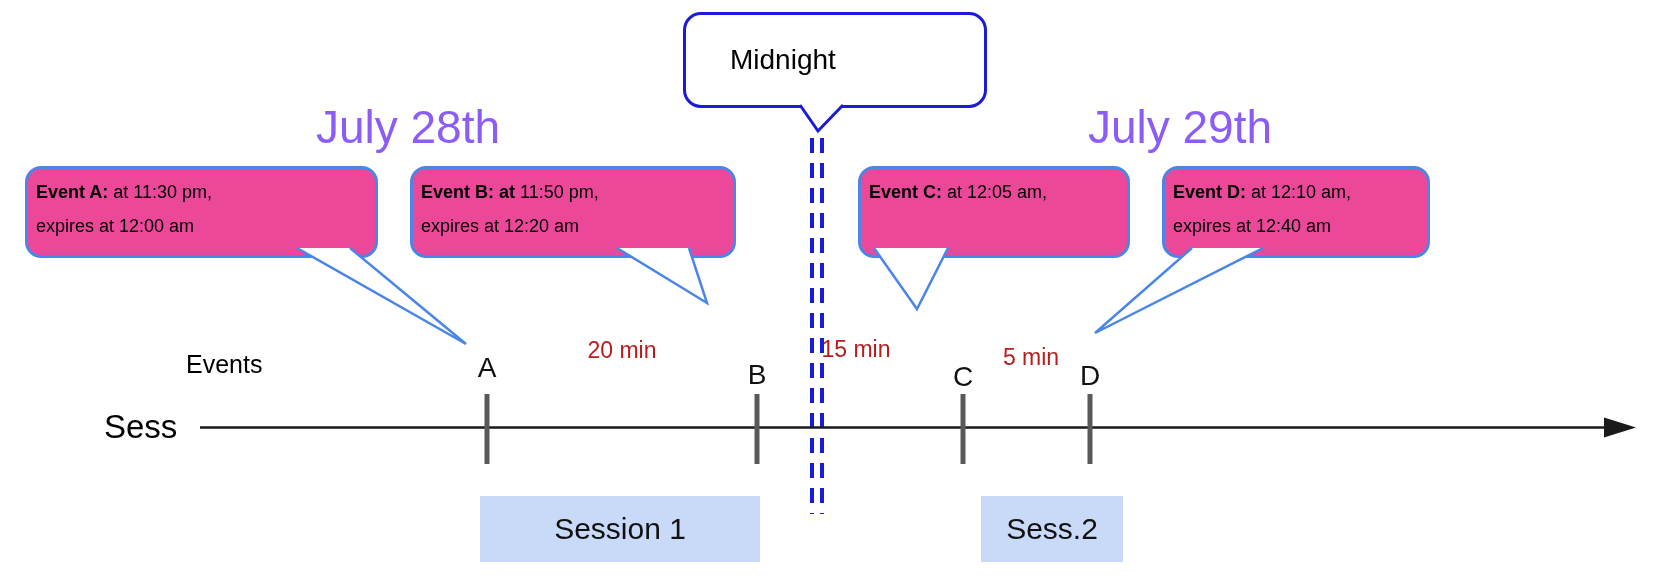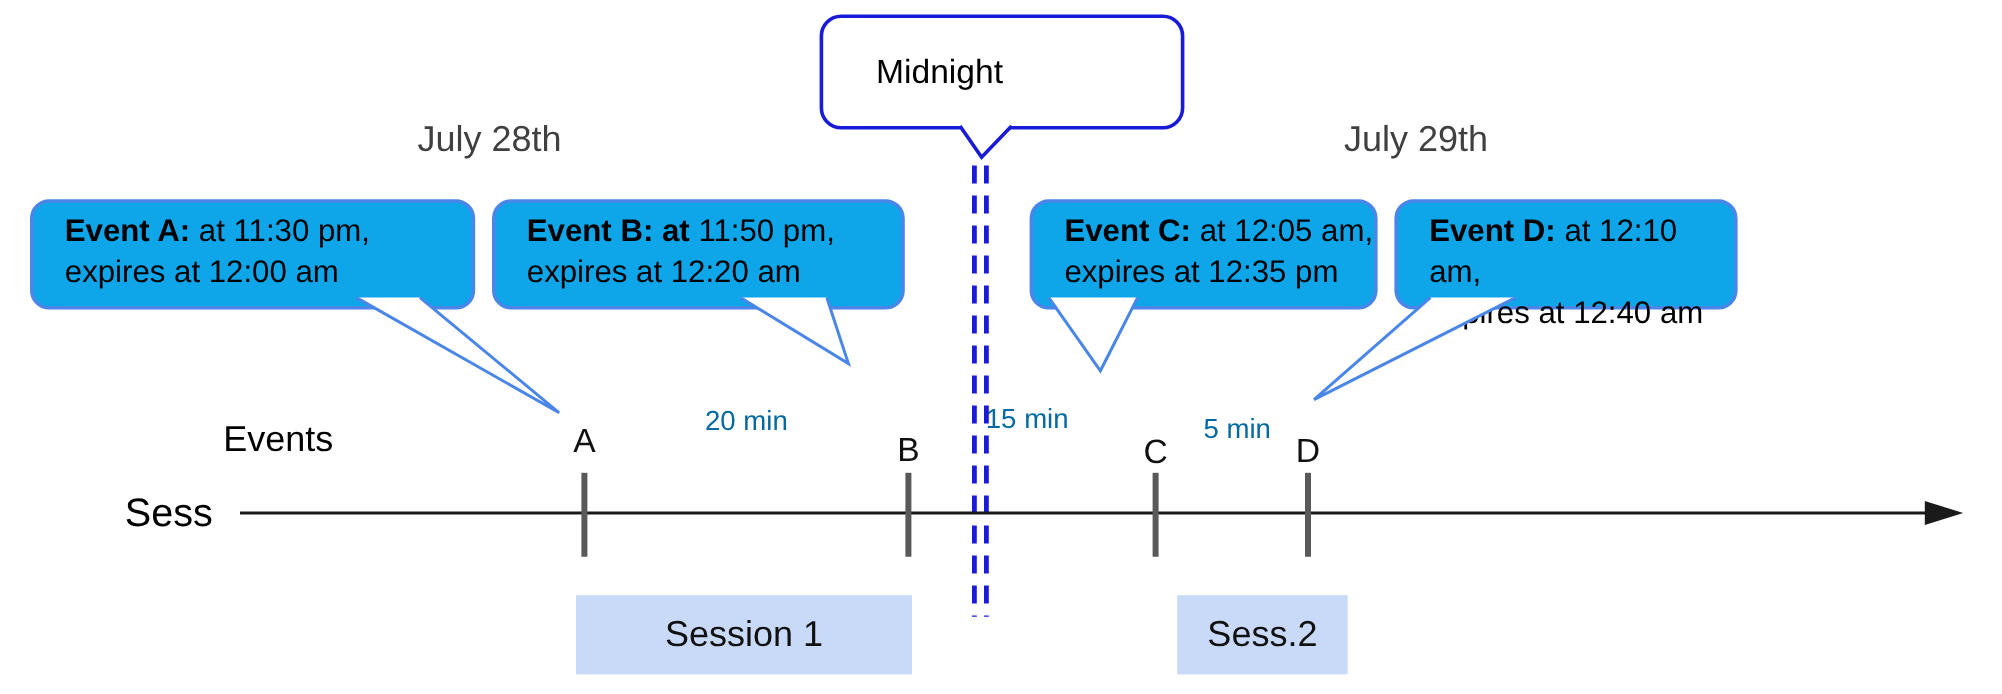--- a/index.html
+++ b/index.html
@@ -1,35 +1,35 @@
 <!DOCTYPE html>
 <html><head>
 <meta charset="utf-8">
 <style>
   html,body{margin:0;padding:0;background:#fff;}
   .canvas{
     position:relative;width:1668px;height:578px;background:#ffffff;
     font-family:"Liberation Sans", sans-serif;color:#000;overflow:hidden;
   }
   .abs{position:absolute;}
-  .date-label{font-size:30px;width:220px;text-align:center;color:#404040;}
+  .date-label{font-size:46px;width:220px;text-align:center;color:#8b5cf6;}
   .midnight-box{
     left:683px;top:12px;width:254px;height:90px;
     border:3px solid #1a1ad9;border-radius:18px;background:#fff;
     display:flex;align-items:center;padding-left:44px;font-size:28px;z-index:2;
   }
   .callout{
-    top:166px;height:80px;border:3px solid #4a86e8;border-radius:16px;background:#0ea5e9;
-    font-size:26px;line-height:34px;padding:6px 0 0 26px;box-sizing:content-box;z-index:2;
+    top:166px;height:80px;border:3px solid #4a86e8;border-radius:16px;background:#ec4899;
+    font-size:18px;line-height:34px;padding:6px 0 0 8px;box-sizing:content-box;z-index:2;
   }
   .callout b{font-weight:bold;}
   .overlay{position:absolute;left:0;top:0;z-index:3;pointer-events:none;}
   .tick-letter{font-size:28px;width:60px;text-align:center;color:#111;z-index:1;}
-  .gap-label{font-size:23px;width:120px;text-align:center;color:#0369a1;}
-  .events-label{left:186px;top:350px;font-size:30px;}
+  .gap-label{font-size:23px;width:120px;text-align:center;color:#b91c1c;}
+  .events-label{left:186px;top:350px;font-size:25px;}
   .user-label{left:104px;top:408px;font-size:33px;}
   .session-bar{
     top:496px;height:66px;background:#c9daf8;display:flex;align-items:center;justify-content:center;
     font-size:30px;color:#111;z-index:1;
   }
 </style>
 </head>
 <body>
 
 <div class="canvas">
@@ -44,21 +44,20 @@
   <div class="abs callout" style="left:25px;width:339px;">
     <div><b>Event A:</b><span> at 11:30 pm,</span></div>
     <div>expires at 12:00 am</div>
   </div>
   <div class="abs callout" style="left:410px;width:312px;">
     <div><b>Event B: at</b><span> 11:50 pm,</span></div>
     <div>expires at 12:20 am</div>
   </div>
   <div class="abs callout" style="left:858px;width:258px;">
     <div><b>Event C:</b><span> at 12:05 am,</span></div>
-    <div>expires at 12:35 pm</div>
   </div>
   <div class="abs callout" style="left:1162px;width:254px;">
     <div><b>Event D:</b><span> at 12:10 am,</span></div>
     <div>expires at 12:40 am</div>
   </div>
 
   <div class="abs events-label">Events</div>
   <div class="abs user-label">Sess</div>
 
   <div class="abs tick-letter" style="left:457px;top:352px;">A</div>

